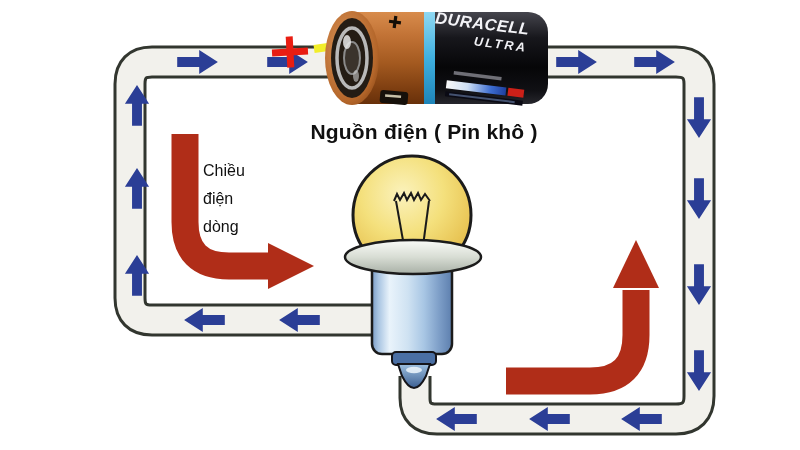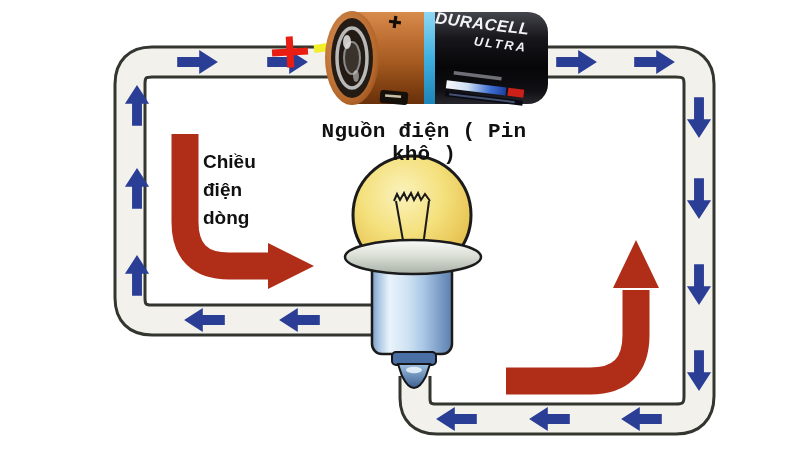--- a/index.html
+++ b/index.html
@@ -1,22 +1,22 @@
 <!DOCTYPE html>
 <html><head>
 <meta charset="utf-8">
 <style>
   html,body{margin:0;padding:0;background:#ffffff;}
   #stage{position:relative;width:800px;height:450px;background:#ffffff;overflow:hidden;
          font-family:"Liberation Sans", sans-serif;}
   #circuit-svg{position:absolute;left:0;top:0;}
   .label{position:absolute;color:#101010;}
   #power-source-label{left:296px;top:120px;width:256px;text-align:center;
-      font-size:21px;font-weight:700;letter-spacing:.2px;font-family:Liberation Mono, monospace;}
-  #current-direction-label{left:203px;top:148px;font-size:19px;font-weight:700;
+      font-size:21px;font-weight:700;letter-spacing:.2px;}
+  #current-direction-label{left:203px;top:157px;font-size:16px;font-weight:400;
       line-height:28px;}
 </style>
 </head>
 <body>
 
 <div id="stage">
 
   <svg id="circuit-svg" width="800" height="450" viewBox="0 0 800 450">
     <defs>
       <linearGradient id="gBody" x1="0" y1="0" x2="0" y2="1">

